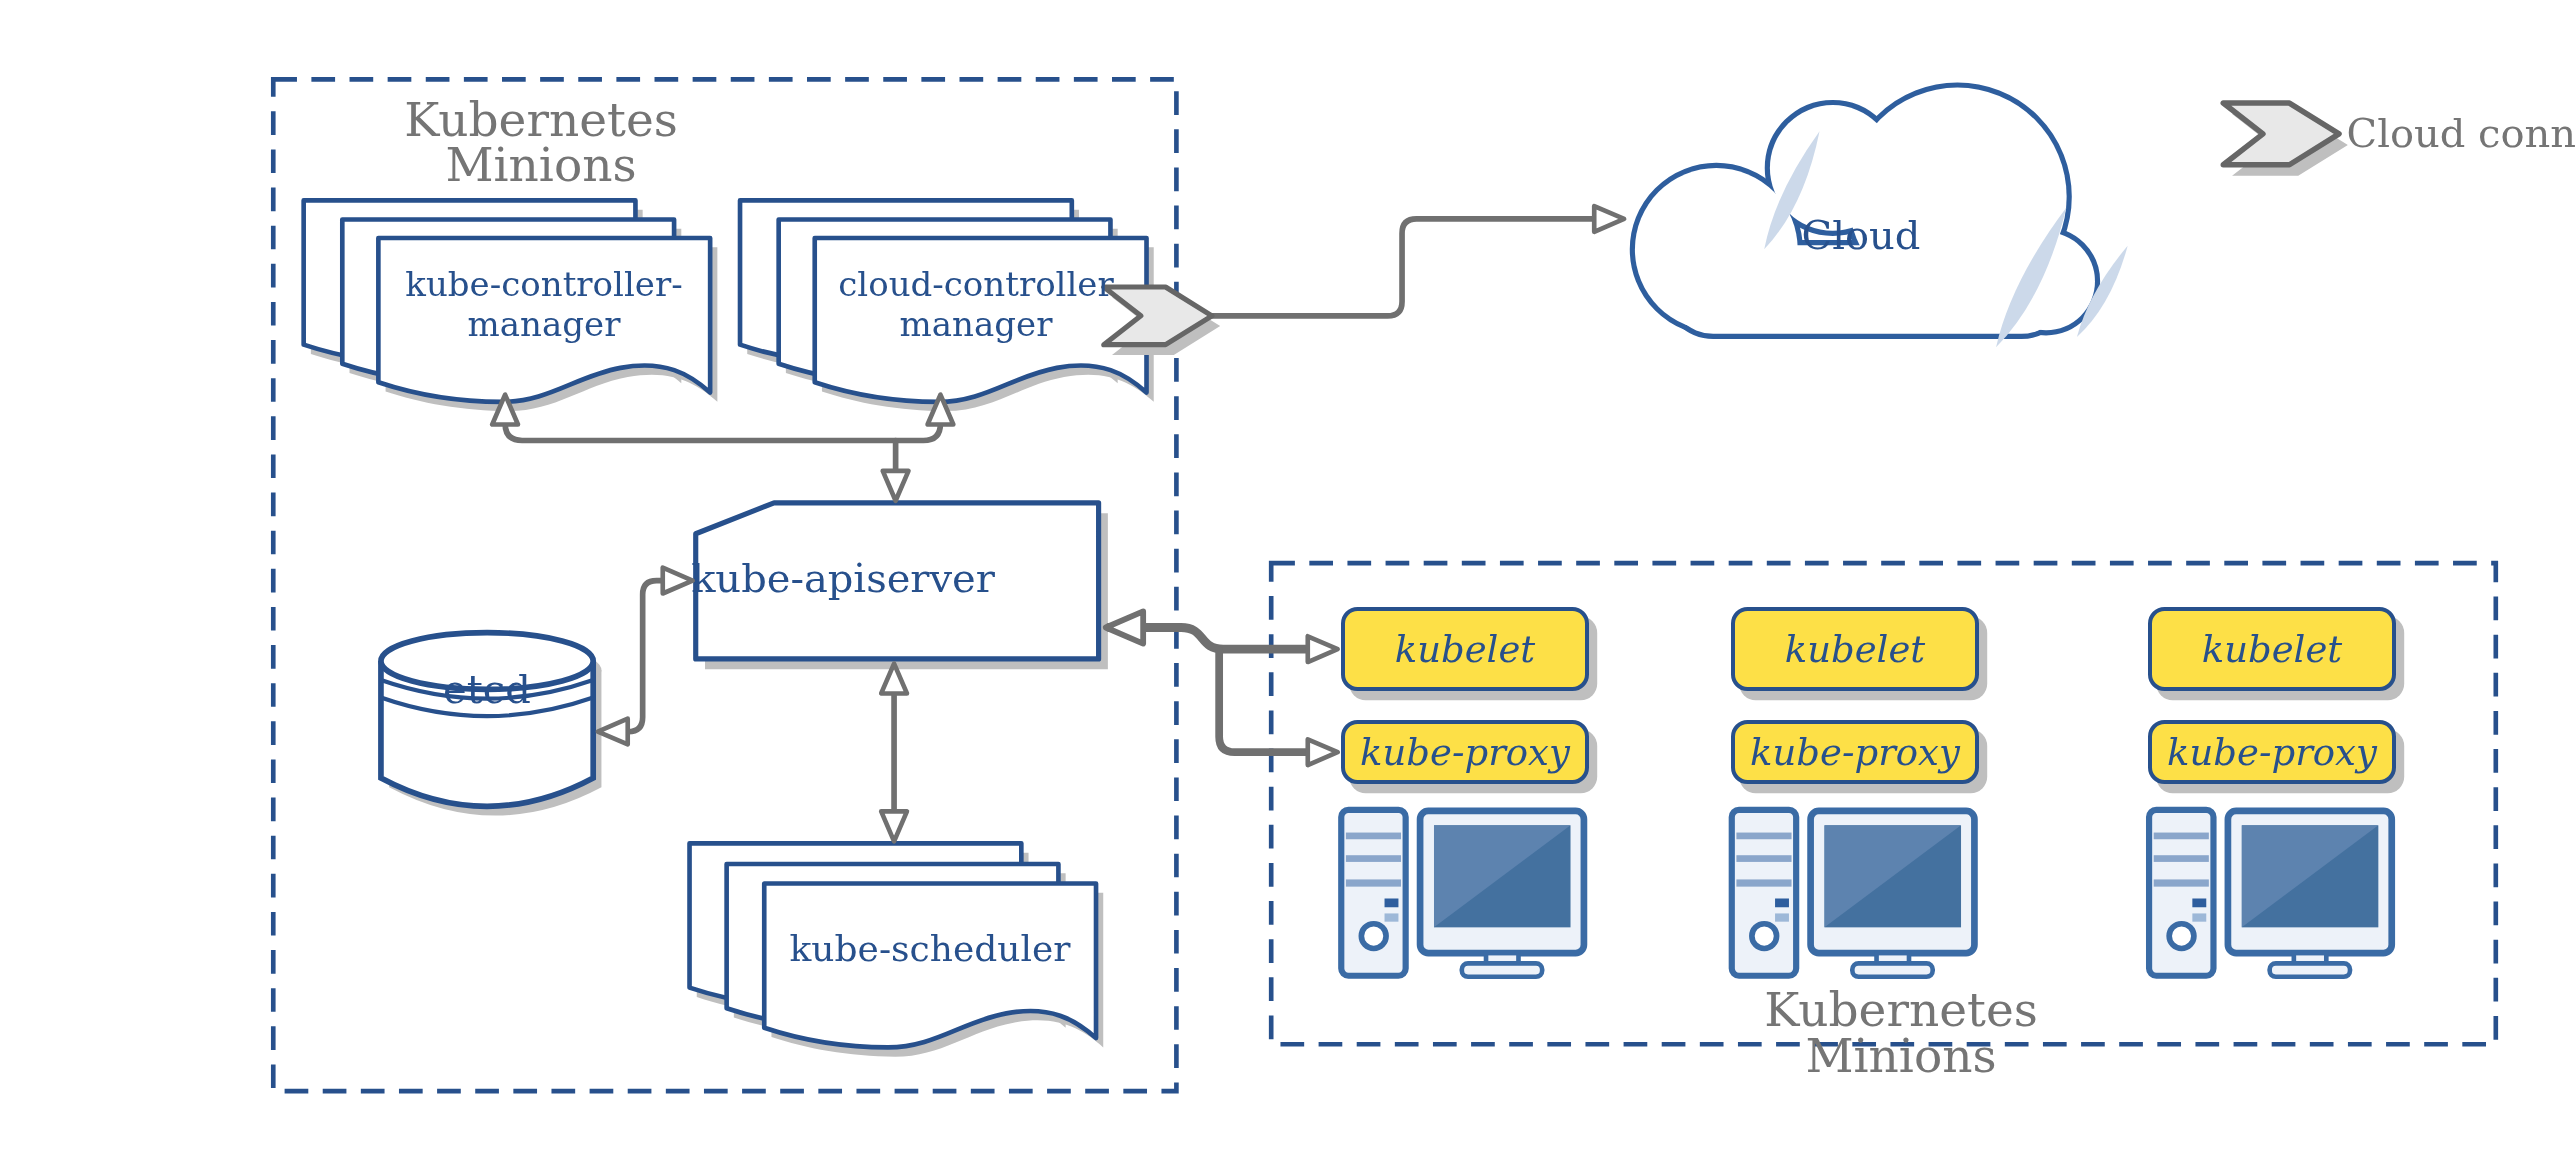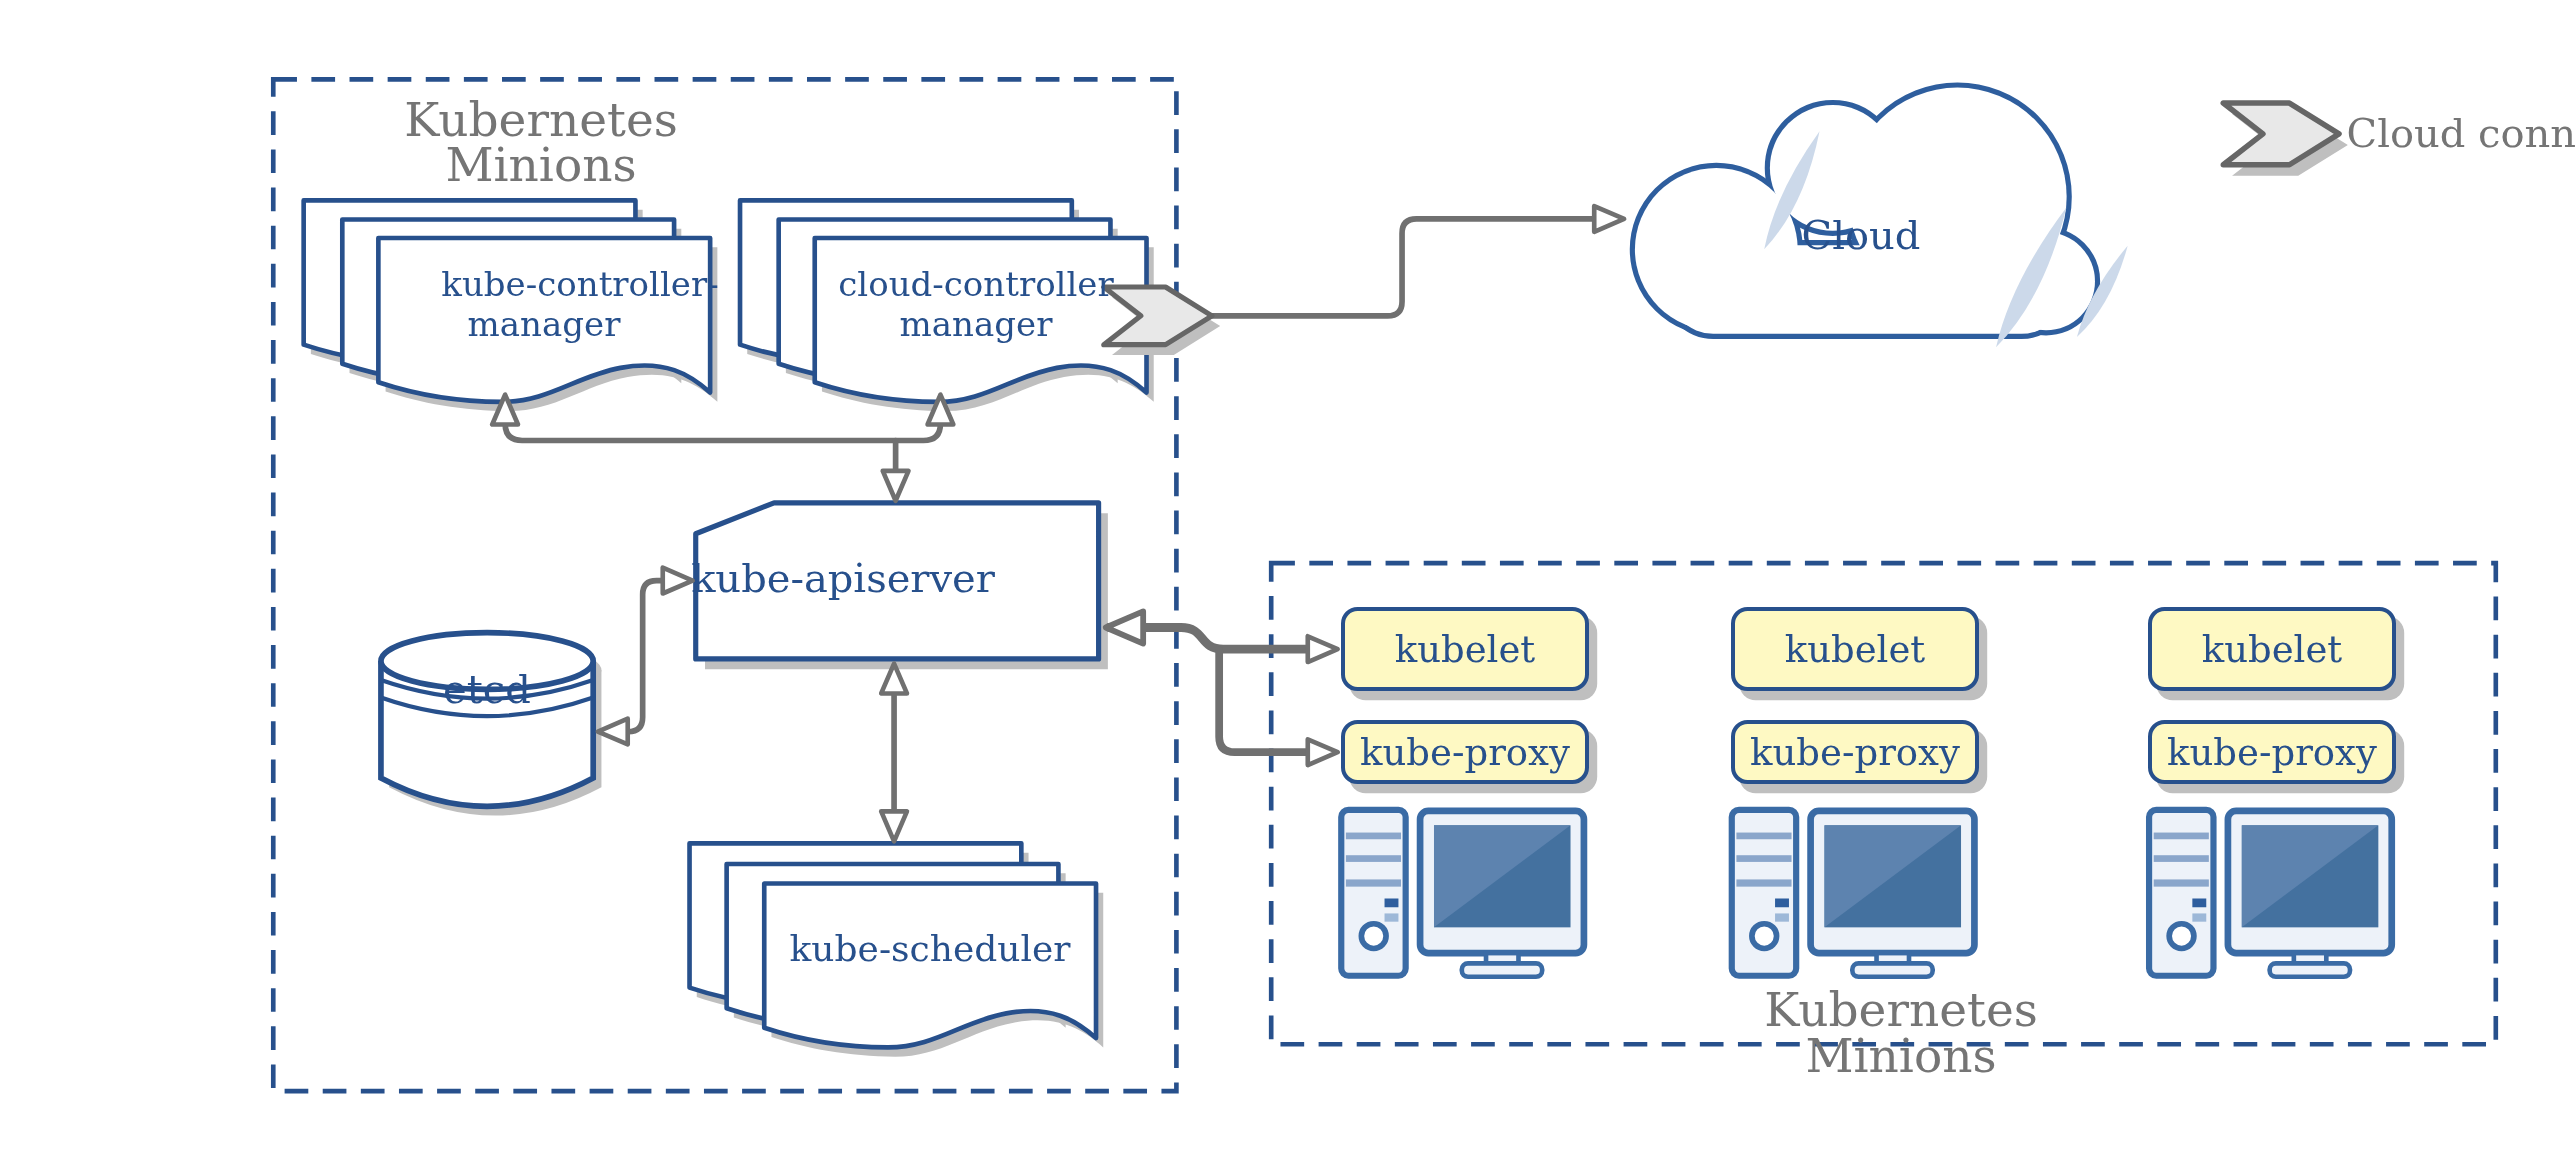--- a/index.html
+++ b/index.html
@@ -9,23 +9,23 @@
     --panel:#edf2f9; --band:#8aa6cb;
   }
   html,body{margin:0;padding:0;background:#ffffff;}
   #canvas{position:relative;width:2665px;height:1153px;background:#fff;overflow:hidden;
           font-family:"DejaVu Serif","Liberation Serif",serif;}
   #shapes{position:absolute;left:0;top:0;z-index:1;}
   .lbl{position:absolute;transform:translate(-50%,-50%);white-space:nowrap;z-index:3;line-height:1;}
   .blue{color:var(--ink);}
   .gray{color:var(--graytext);}
   .f92{font-size:47px;} .f78{font-size:40px;} .f70{font-size:36px;} .f66{font-size:34px;} .f72{font-size:37px;}
-  .pill{position:absolute;box-sizing:border-box;background:#fef9c3;border:4.1px solid var(--ink);
+  .pill{position:absolute;box-sizing:border-box;background:#fde047;border:4.1px solid var(--ink);
         border-radius:16.5px;box-shadow:8.2px 9.3px 0 var(--shadow);z-index:2;
-        display:flex;align-items:center;justify-content:center;}
+        display:flex;align-items:center;justify-content:center;font-style:italic;}
   .pill .lbl{position:static;transform:none;}
 </style>
 </head>
 <body>
 
 <div id="canvas">
 
 <svg id="shapes" width="2665" height="1153" viewBox="0 0 5172 2238">
   <defs>
 
@@ -179,21 +179,21 @@
   <div class="pill" style="left:2148px;top:607px;width:248px;height:84px;">
     <span class="lbl blue f72">kubelet</span>
   </div>
   <div class="pill" style="left:2148px;top:720px;width:248px;height:64px;">
     <span class="lbl blue f72">kube-proxy</span>
   </div>
 
   <div class="lbl gray f92" style="left:541px;top:119px;">Kubernetes</div>
   <div class="lbl gray f92" style="left:541px;top:164px;">Minions</div>
 
-  <div class="lbl blue f66" style="left:544px;top:284px;margin-left:36px;">kube-controller-</div>
+  <div class="lbl blue f66" style="left:544px;top:284px;">kube-controller-</div>
   <div class="lbl blue f66" style="left:544px;top:324px;">manager</div>
 
   <div class="lbl blue f66" style="left:976px;top:284px;">cloud-controller</div>
   <div class="lbl blue f66" style="left:976px;top:324px;">manager</div>
 
   <div class="lbl blue f78" style="left:843px;top:578px;">kube-apiserver</div>
   <div class="lbl blue f78" style="left:487px;top:689px;">etcd</div>
   <div class="lbl blue f70" style="left:930px;top:949px;">kube-scheduler</div>
 
   <div class="lbl blue f78" style="left:1861px;top:235px;">Cloud</div>

